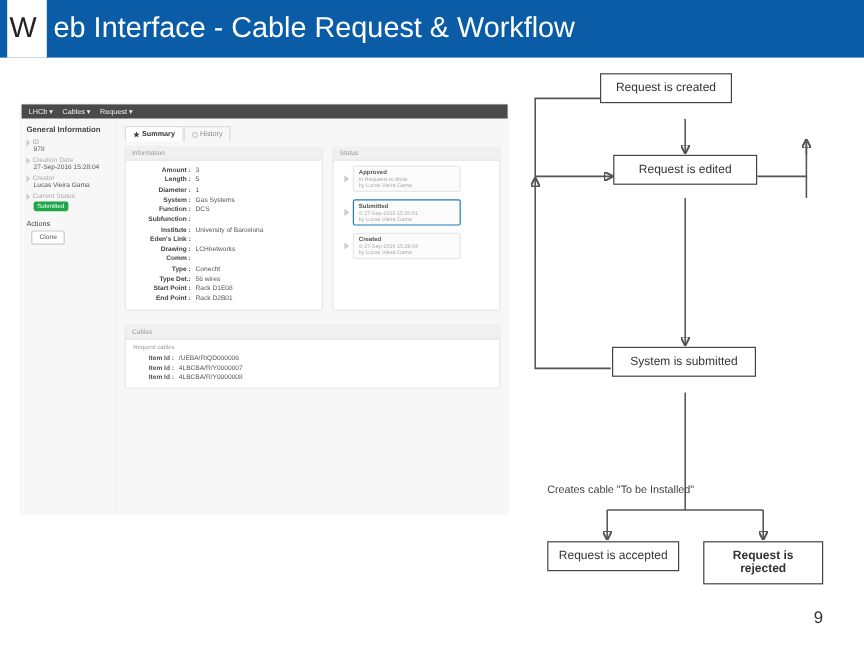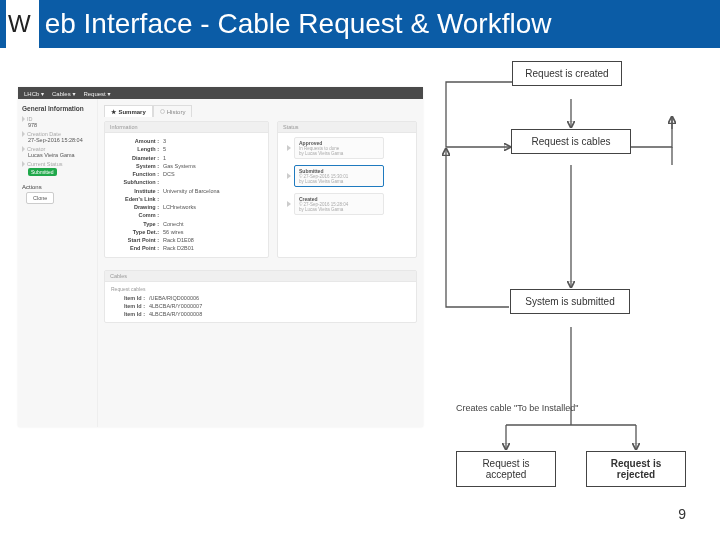--- a/index.html
+++ b/index.html
@@ -1,19 +1,19 @@
 <!DOCTYPE html>
 <html><head>
 <meta charset="utf-8">
 <style>
   * { box-sizing: border-box; margin: 0; padding: 0; }
   body { width: 720px; height: 540px; font-family: Arial, sans-serif; background: #fff; position: relative; overflow: hidden; }
   .titlebar { background: #0b5ca6; color: #fff; height: 48px; display: flex; align-items: center; padding: 0 6px; }
   .titlebar .w { background: #fff; color: #222; font-size: 24px; padding: 4px 8px 4px 2px; height: 48px; display:flex; align-items:center; margin-right: 6px; }
-  .titlebar .rest { font-size: 28px; background: #0b5ca6; color: #fff; padding-left: 0; }
+  .titlebar .rest { font-size: 24px; background: #0b5ca6; color: #fff; padding-left: 0; }
   .content { position: absolute; top: 55px; left: 18px; right: 18px; bottom: 12px; }
   .app { position: absolute; left: 0; top: 32px; width: 405px; height: 340px; background: #fff; border-radius: 2px; font-size: 6px; color: #555; box-shadow: 0 0 2px rgba(0,0,0,0.1); }
   .app .topbar { background: #4a4a4a; color: #eee; height: 12px; padding: 2px 6px; font-size: 6px; display:flex; gap:8px; align-items:center; }
   .app .topbar .crumb { color:#eee; }
   .app .body { display: flex; background: #f7f7f7; height: calc(100% - 12px); }
   .sidebar { width: 80px; background: #f7f7f7; padding: 6px 4px; border-right: 1px solid #eee; }
   .sidebar h5 { font-size: 6.5px; color: #444; margin-bottom: 4px; }
   .side-lbl { font-size: 5.5px; color: #aaa; display:flex; gap:2px; align-items:center; }
   .side-val { font-size: 5.5px; color: #555; margin: 0 0 3px 6px; }
   .chev { display:inline-block; width:0;height:0;border-top:3px solid transparent;border-bottom:3px solid transparent;border-left:3px solid #ccc; }
@@ -237,22 +237,22 @@
       <path d="M225 90 L266 90 L266 60 L266 90"></path>
       <path d="M266 72 L266 60" marker-end="url(#ah)"></path>
       <path d="M266 90 L266 108"></path>
       <line x1="165" y1="108" x2="165" y2="230" marker-end="url(#ah)"></line>
       <path d="M103 250 L40 250 L40 92" marker-end="url(#ah)"></path>
       <line x1="165" y1="270" x2="165" y2="368"></line>
       <line x1="100" y1="368" x2="230" y2="368"></line>
       <line x1="100" y1="368" x2="100" y2="392" marker-end="url(#ah)"></line>
       <line x1="230" y1="368" x2="230" y2="392" marker-end="url(#ah)"></line>
     </svg>
-    <div class="fbox" style="left:106px; top:4px; width:110px;text-align:center;">Request is created</div>
-    <div class="fbox" style="left:105px; top:72px; width:120px;">Request is cables</div>
+    <div class="fbox" style="left:94px; top:4px; width:110px;text-align:center;">Request is created</div>
+    <div class="fbox" style="left:105px; top:72px; width:120px;">Request is edited</div>
     <div class="fbox" style="left:104px; top:232px; width:120px;">System is submitted</div>
     <div class="cap" style="left:50px; top:346px;">Creates cable "To be Installed"</div>
-    <div class="fbox" style="left:50px; top:394px; width:100px;text-align:center;">Request is accepted</div>
+    <div class="fbox" style="left:50px; top:394px; width:110px;text-align:center;">Request is accepted</div>
     <div class="fbox" style="left:180px; top:394px; width:100px;font-weight:bold;">Request is rejected</div>
   </div>
 
   <div class="pagenum">9</div>
 </div>
 
 </body></html>

